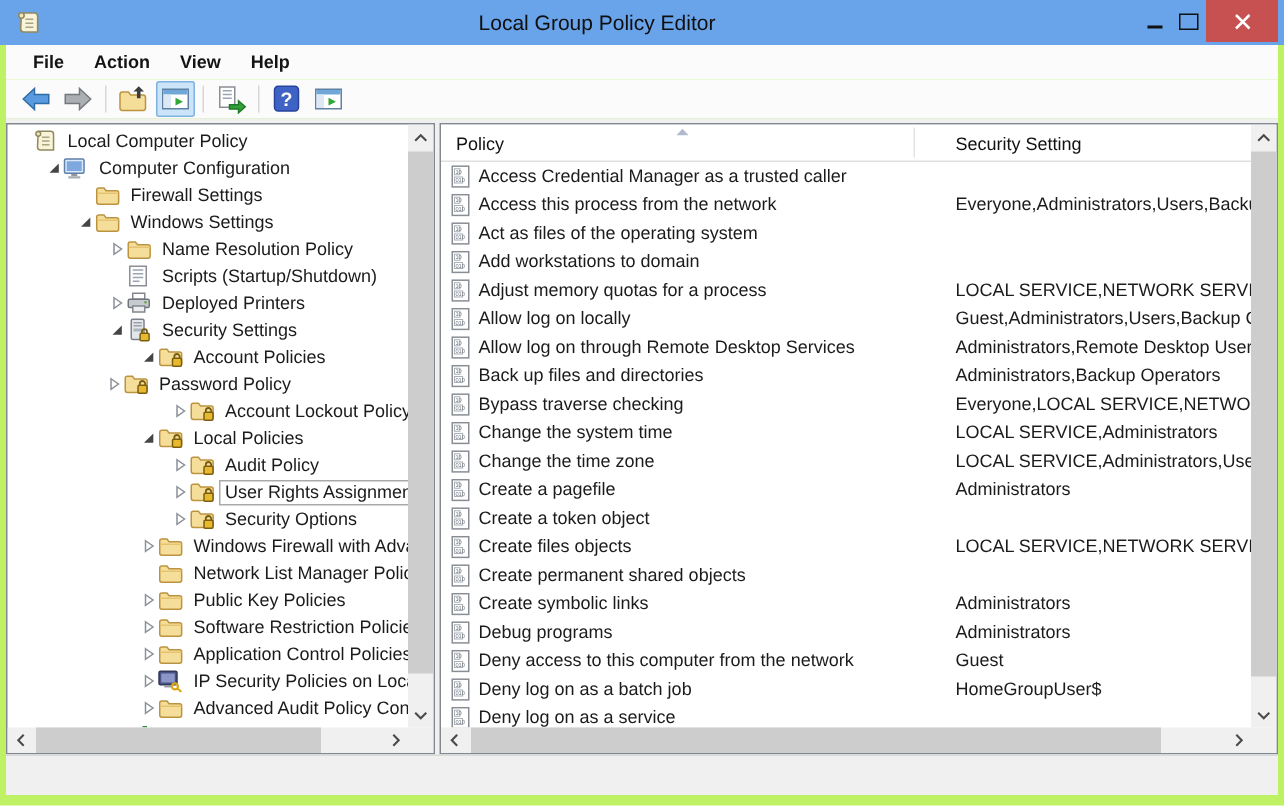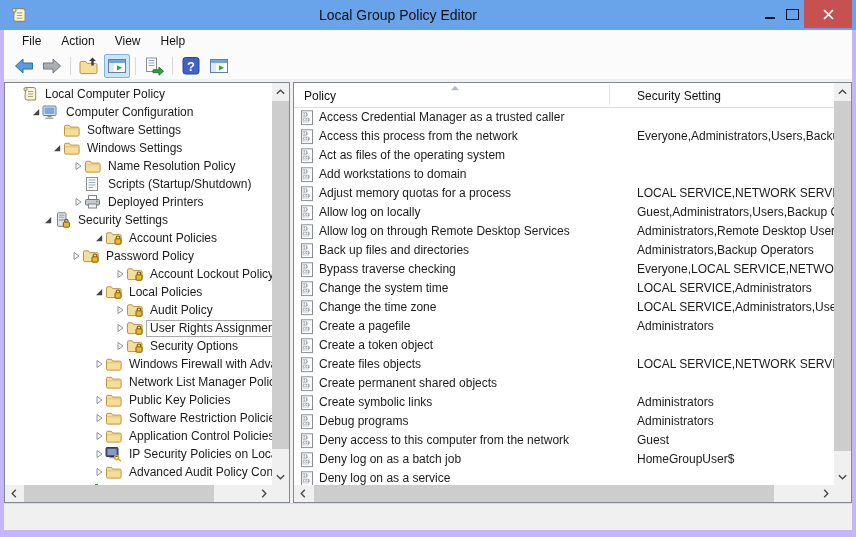--- a/index.html
+++ b/index.html
@@ -2,37 +2,37 @@
 <html><head>
 <meta charset="utf-8">
 <style>
   html,body{margin:0;padding:0;}
   body{
     width:856px;height:537px;overflow:hidden;position:relative;
     font-family:"Liberation Sans","DejaVu Sans",sans-serif;
     font-size:12px;color:#1b1b1b;background:#fff;
     -webkit-font-smoothing:antialiased;
   }
-  .window{position:absolute;inset:0;background:#c4b5fd;}
+  .window{position:absolute;inset:0;background:#bef264;}
 
   
   .titlebar{position:absolute;top:0;left:0;right:0;height:30px;background:#69a3e9;}
   .app-icon{position:absolute;left:9px;top:6px;width:18px;height:18px;}
   .title{position:absolute;left:60px;right:120px;top:0;height:30px;line-height:30px;
          text-align:center;font-size:14px;color:#0f0f0f;white-space:nowrap;}
   .win-controls{position:absolute;right:4px;top:0;height:28px;display:flex;align-items:stretch;}
   .wc{display:flex;align-items:center;justify-content:center;cursor:default;}
   .wc.min,.wc.max{width:23px;}
   .wc.close{width:48px;background:#c75050;}
   .glyph-min{width:10px;height:2px;background:#111;margin-top:8px;}
   .glyph-max{width:11px;height:9px;border:1.5px solid #111;background:transparent;}
 
   
   .menubar{position:absolute;top:30px;left:4px;right:4px;height:23px;background:#fbfbfb;
-           display:flex;padding-left:8px;box-sizing:border-box;}
+           display:flex;padding-left:8px;box-sizing:border-box;font-weight:bold;}
   .menu-item{padding:0 10px;line-height:23px;color:#141414;}
 
   
   .toolbar{position:absolute;top:53px;left:4px;right:4px;height:26px;background:#fbfbfb;
            display:flex;align-items:center;padding-left:6px;box-sizing:border-box;}
   .tb-btn{width:26px;height:24px;display:flex;align-items:center;justify-content:center;
           border:1px solid transparent;border-radius:2px;margin:0 1px;box-sizing:border-box;}
   .tb-btn.active{background:#cbe4f8;border-color:#7fb2e0;}
   .tb-sep{width:1px;height:18px;background:#d8d8d8;margin:0 4px;}
 
@@ -216,21 +216,21 @@
             <span class="t-label">Computer Configuration</span>
           </div>
           <div class="t-row" style="padding-left: 46px;">
             <span class="t-exp"></span>
             <span class="t-ico">
               <svg width="17" height="16" viewBox="0 0 17 15">
                 <path d="M1.5 4.2 q0-1.4 1.4-1.4 h3.4 l1.4 1.8 h7 q1.4 0 1.4 1.4 v6.2 q0 1.4-1.4 1.4 H2.9 q-1.4 0-1.4-1.4 z" fill="#f5de9a" stroke="#bc9440"></path>
                 <path d="M1.8 6.3 h14.2" stroke="#e6c36e" fill="none"></path>
               </svg>
             </span>
-            <span class="t-label">Software Settings</span>
+            <span class="t-label">Firewall Settings</span>
           </div>
           <div class="t-row" style="padding-left: 46px;">
             <span class="t-exp">
               <svg width="10" height="10" viewBox="0 0 10 10">
                 <path d="M8.2 2 v6.2 H2 z" fill="#454545"></path>
               </svg>
             </span>
             <span class="t-ico">
               <svg width="17" height="16" viewBox="0 0 17 15">
                 <path d="M1.5 4.2 q0-1.4 1.4-1.4 h3.4 l1.4 1.8 h7 q1.4 0 1.4 1.4 v6.2 q0 1.4-1.4 1.4 H2.9 q-1.4 0-1.4-1.4 z" fill="#f5de9a" stroke="#bc9440"></path>
@@ -272,21 +272,21 @@
             <span class="t-ico">
               <svg width="17" height="16" viewBox="0 0 17 16">
                 <rect x="4.5" y="1.5" width="8" height="4" fill="#fff" stroke="#83878d"></rect>
                 <rect x="1.5" y="5.5" width="14" height="5.5" rx="1" fill="#c7cbd1" stroke="#70757b"></rect>
                 <rect x="4.5" y="10" width="8" height="4" fill="#edeef0" stroke="#83878d"></rect>
                 <circle cx="13" cy="7.5" r="0.9" fill="#6fa343"></circle>
               </svg>
             </span>
             <span class="t-label">Deployed Printers</span>
           </div>
-          <div class="t-row" style="padding-left: 37px;">
+          <div class="t-row" style="padding-left: 67px;">
             <span class="t-exp">
               <svg width="10" height="10" viewBox="0 0 10 10">
                 <path d="M8.2 2 v6.2 H2 z" fill="#454545"></path>
               </svg>
             </span>
             <span class="t-ico">
               <svg width="17" height="16" viewBox="0 0 17 16">
                 <rect x="3.5" y="0.8" width="8.5" height="13.5" rx="1" fill="#e3e6ea" stroke="#7c828a"></rect>
                 <path d="M5 3.2 h5.5 M5 5.2 h5.5" stroke="#9aa1a9" fill="none"></path>
                 <rect x="5" y="7" width="5.5" height="2" fill="#aeb5bd"></rect>

